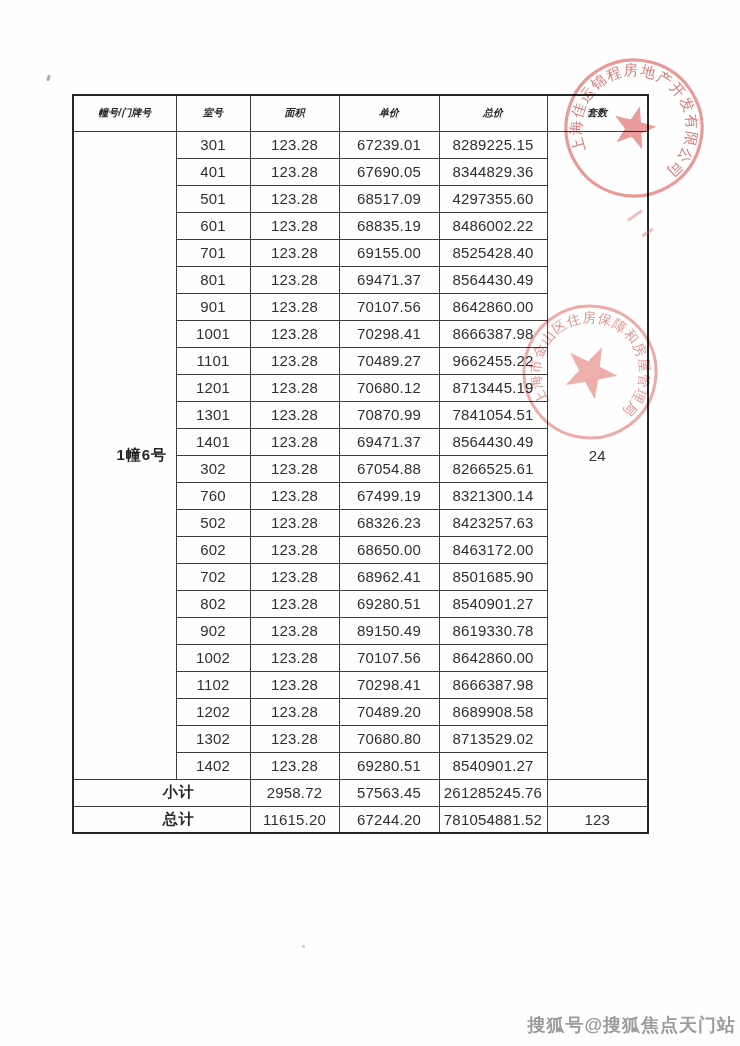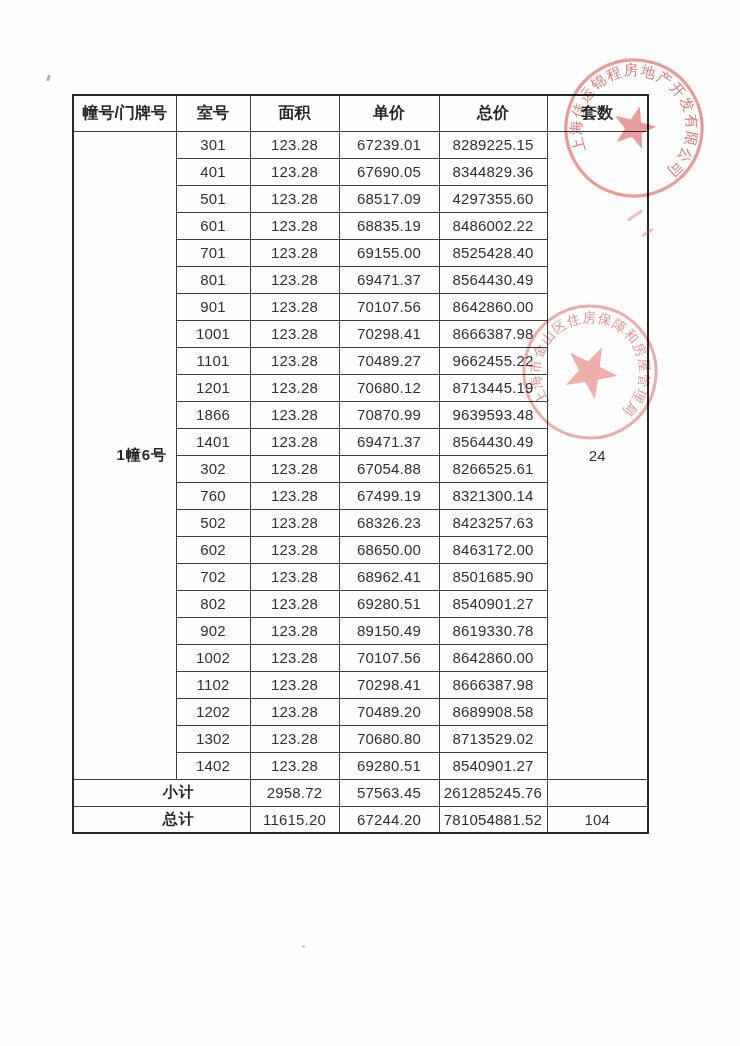--- a/index.html
+++ b/index.html
@@ -15,21 +15,21 @@
     border-collapse:collapse;table-layout:fixed;
     border:2px solid #262626;
   }
   table.price th,table.price td{
     border:1px solid #3d3d3d;
     text-align:center;vertical-align:middle;
     color:#2f2f2f;padding:0;overflow:hidden;white-space:nowrap;
   }
   table.price thead tr{height:36px;}
   table.price tbody tr{height:27px;}
-  table.price th{font-size:16px;font-weight:700;color:#262626;}
+  table.price th{font-size:10px;font-weight:700;color:#262626;font-style:italic;}
   table.price td{font-size:15px;font-weight:400;letter-spacing:.2px;}
   table.price td.cn{font-weight:700;letter-spacing:1px;color:#262626;padding-left:34px;}
 
   
   svg.stamp{position:absolute;mix-blend-mode:multiply;opacity:.88;}
   #stamp1{left:559px;top:53px;width:150px;height:150px;}
   #stamp2{left:517px;top:299px;width:146px;height:146px;}
   .stray{position:absolute;background:rgba(221,95,90,.4);border-radius:2px;}
   .stray1{left:626px;top:214px;width:18px;height:3px;transform:rotate(-35deg);}
   .stray2{left:641px;top:231px;width:13px;height:3px;transform:rotate(-32deg);}
@@ -130,24 +130,24 @@
           <td>70489.27</td>
           <td>9662455.22</td>
         </tr>
         <tr>
           <td>1201</td>
           <td>123.28</td>
           <td>70680.12</td>
           <td>8713445.19</td>
         </tr>
         <tr>
-          <td>1866</td>
+          <td>1301</td>
           <td>123.28</td>
           <td>70870.99</td>
-          <td>9639593.48</td>
+          <td>7841054.51</td>
         </tr>
         <tr>
           <td>1401</td>
           <td>123.28</td>
           <td>69471.37</td>
           <td>8564430.49</td>
         </tr>
         <tr>
           <td>302</td>
           <td>123.28</td>
@@ -225,21 +225,21 @@
           <td>2958.72</td>
           <td>57563.45</td>
           <td>261285245.76</td>
           <td></td>
         </tr>
         <tr>
           <td colspan="2" class="cn">总计</td>
           <td>11615.20</td>
           <td>67244.20</td>
           <td>781054881.52</td>
-          <td>104</td>
+          <td>123</td>
         </tr>
       </tbody>
   </table>
 
   <svg id="stamp1" class="stamp" viewBox="-75 -75 150 150" xmlns="http://www.w3.org/2000/svg">
     <g transform="rotate(15)">
       <circle r="68" fill="none" stroke="rgba(221,95,90,0.72)" stroke-width="3.2"></circle>
       <path id="arc1" d="M -43.4 30.4 A 53 53 0 1 1 43.4 30.4" fill="none"></path>
       <text font-size="14.5" letter-spacing="1.5" fill="rgba(203,62,58,0.82)" text-anchor="middle">
         <textPath href="#arc1" startOffset="50%">上海佳运锦程房地产开发有限公司</textPath>
@@ -254,13 +254,14 @@
     <g transform="rotate(8)">
       <circle r="66" fill="none" stroke="rgba(226,110,104,0.65)" stroke-width="3"></circle>
       <path id="arc2" d="M -37.2 33.5 A 50 50 0 1 1 37.2 33.5" fill="none"></path>
       <text font-size="13.5" letter-spacing="1" fill="rgba(214,86,80,0.75)" text-anchor="middle">
         <textPath href="#arc2" startOffset="50%">上海市金山区住房保障和房屋管理局</textPath>
       </text>
       <polygon transform="rotate(18) scale(0.92)" fill="rgba(226,110,104,0.62)" points="0,-30 7.05,-9.71 28.53,-9.27 11.41,3.71 17.63,24.27 0,12 -17.63,24.27 -11.41,3.71 -28.53,-9.27 -7.05,-9.71"></polygon>
     </g>
   </svg>
 
+  <div class="watermark">搜狐号@搜狐焦点天门站</div>
 </div>
 
 </body></html>

